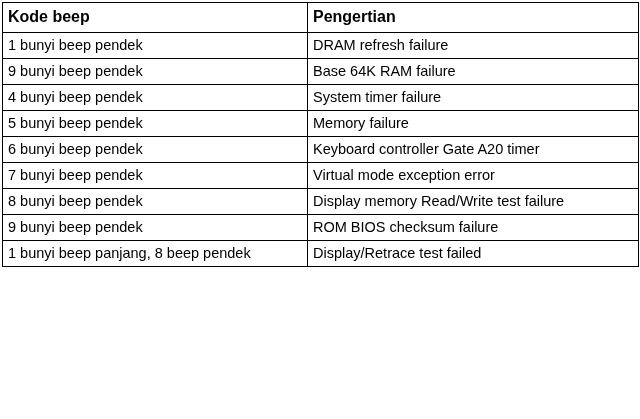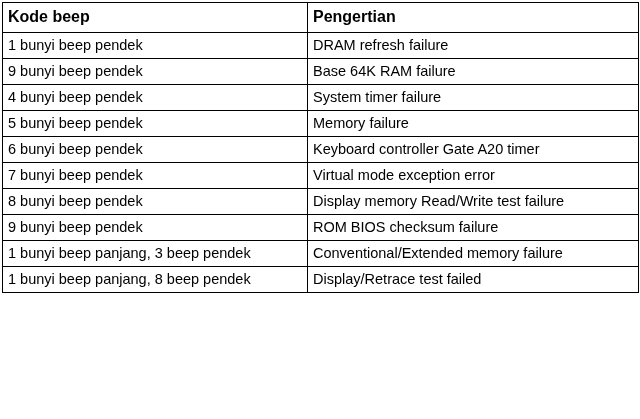--- a/index.html
+++ b/index.html
@@ -95,22 +95,18 @@
       </tr>
       <tr>
         <td class="code-cell">8 bunyi beep pendek</td>
         <td class="desc-cell">Display memory Read/Write test failure</td>
       </tr>
       <tr>
         <td class="code-cell">9 bunyi beep pendek</td>
         <td class="desc-cell">ROM BIOS checksum failure</td>
       </tr>
       <tr>
-        <td class="code-cell">1 bunyi beep panjang, 3 beep pendek</td>
-        <td class="desc-cell">Conventional/Extended memory failure</td>
-      </tr>
-      <tr>
         <td class="code-cell">1 bunyi beep panjang, 8 beep pendek</td>
         <td class="desc-cell">Display/Retrace test failed</td>
       </tr>
     </tbody>
   </table>
 </div>
 
 </body></html>

